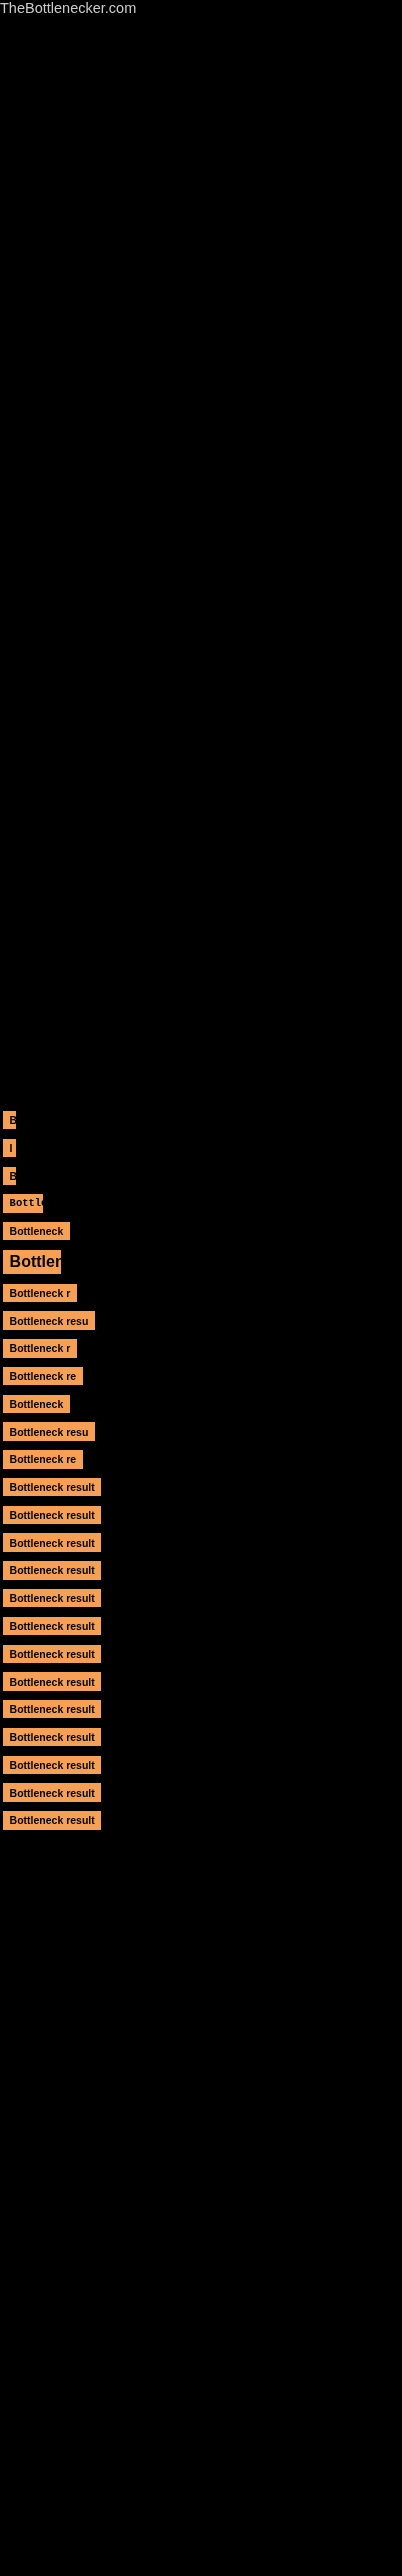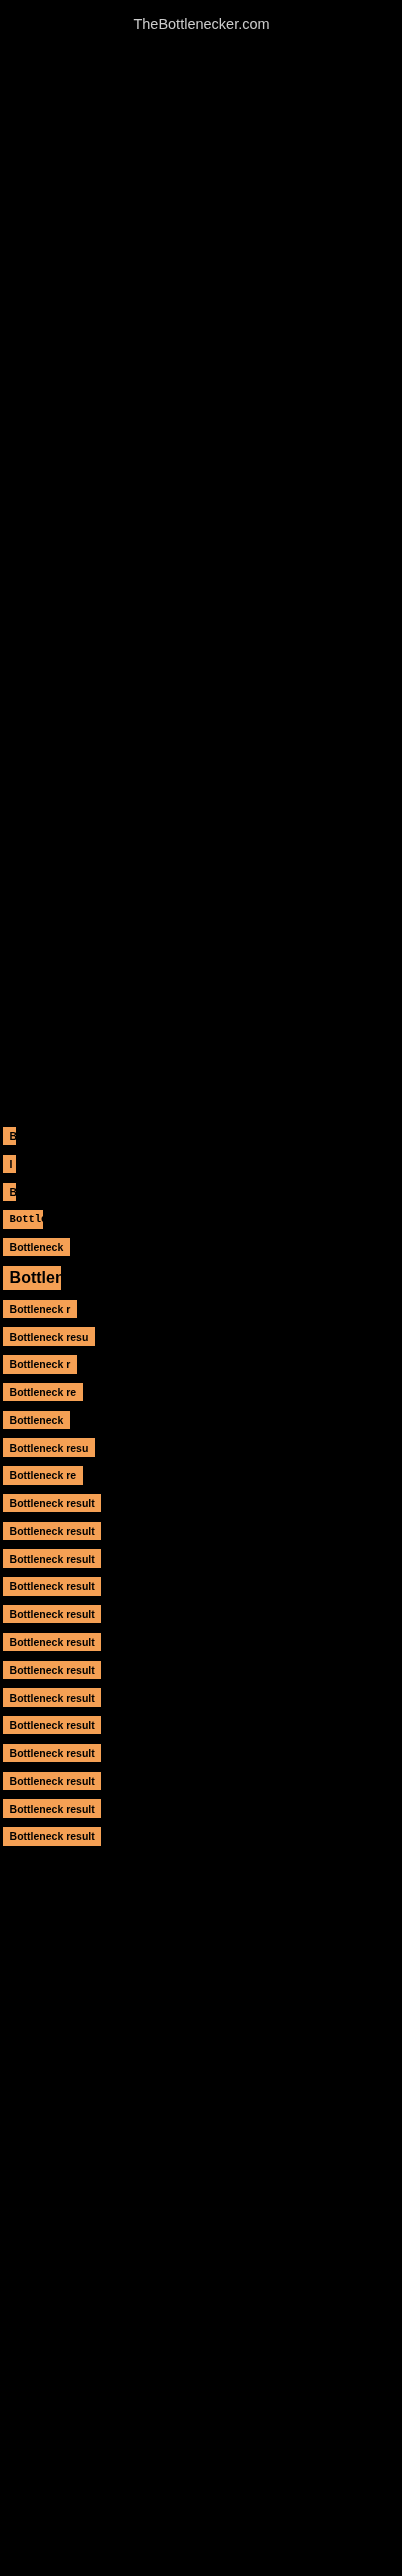--- a/index.html
+++ b/index.html
@@ -12,23 +12,21 @@
       background-color: #000000;
       width: 403px;
       min-height: 2576px;
       font-family: Arial, sans-serif;
       position: relative;
     }
 
     .site-title {
       color: #cccccc;
       font-size: 14.5px;
-      text-align: center;
       padding-bottom: 8px;
-      margin-top: 16px;
     }
 
   </style>
 </head>
 <body>
 
 <div class="site-title">TheBottlenecker.com</div>
 
 <div style="padding-top: 1087px; padding-left: 3.2px;">
 

